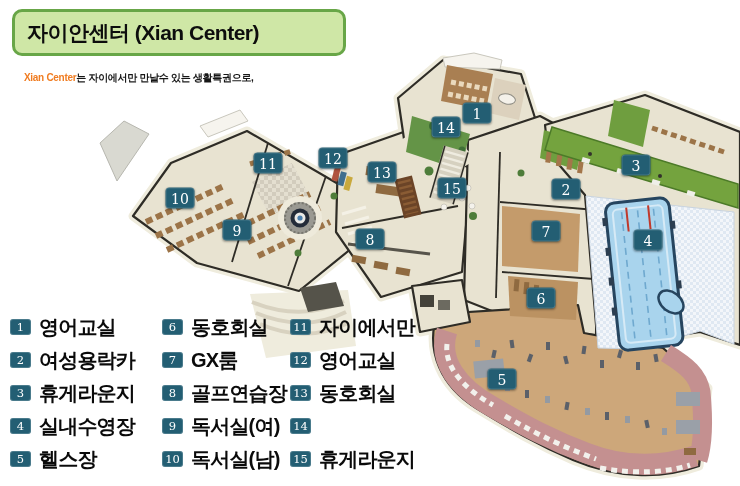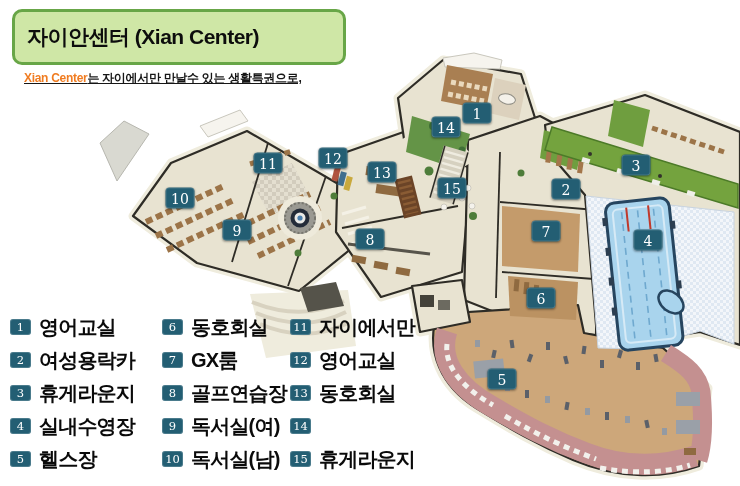--- a/index.html
+++ b/index.html
@@ -5,32 +5,32 @@
   html,body{margin:0;padding:0;}
   body{
     width:740px;height:486px;position:relative;overflow:hidden;
     background:#ffffff;
     font-family:"Liberation Sans","DejaVu Sans",sans-serif;
   }
   .plan-svg{position:absolute;left:0;top:0;}
 
   
   .banner{
-    position:absolute;left:12px;top:9px;width:334px;height:56px;
+    position:absolute;left:12px;top:9px;width:334px;height:47px;
     background:var(--banner-fill,#cfe7a6);
     border:3px solid var(--banner-border,#68a647);
     border-radius:10px;display:flex;align-items:center;
     padding-left:12px;box-sizing:border-box;
   }
   .banner-title{font-size:21px;font-weight:bold;color:#0d0d0d;letter-spacing:-0.5px;white-space:nowrap;}
 
   .tagline{
     position:absolute;left:24px;top:66px;
-    font-size:12px;font-weight:bold;color:#161616;
-    line-height:24px;letter-spacing:-0.3px;white-space:nowrap;text-decoration:underline;
+    font-size:10px;font-weight:bold;color:#161616;
+    line-height:24px;letter-spacing:-0.3px;white-space:nowrap;
   }
   .tagline .brand{color:var(--brand-orange,#f07c21);}
 
   
   .legend{position:absolute;left:10px;top:316px;display:flex;}
   .legend-col{display:flex;flex-direction:column;row-gap:11px;}
   .legend-col.c1{width:152px}.legend-col.c2{width:128px}.legend-col.c3{width:150px}
   .legend-row{display:flex;align-items:center;gap:8px;height:22px;}
   .lbadge{
     min-width:21px;height:16px;padding:0 3px;box-sizing:border-box;

